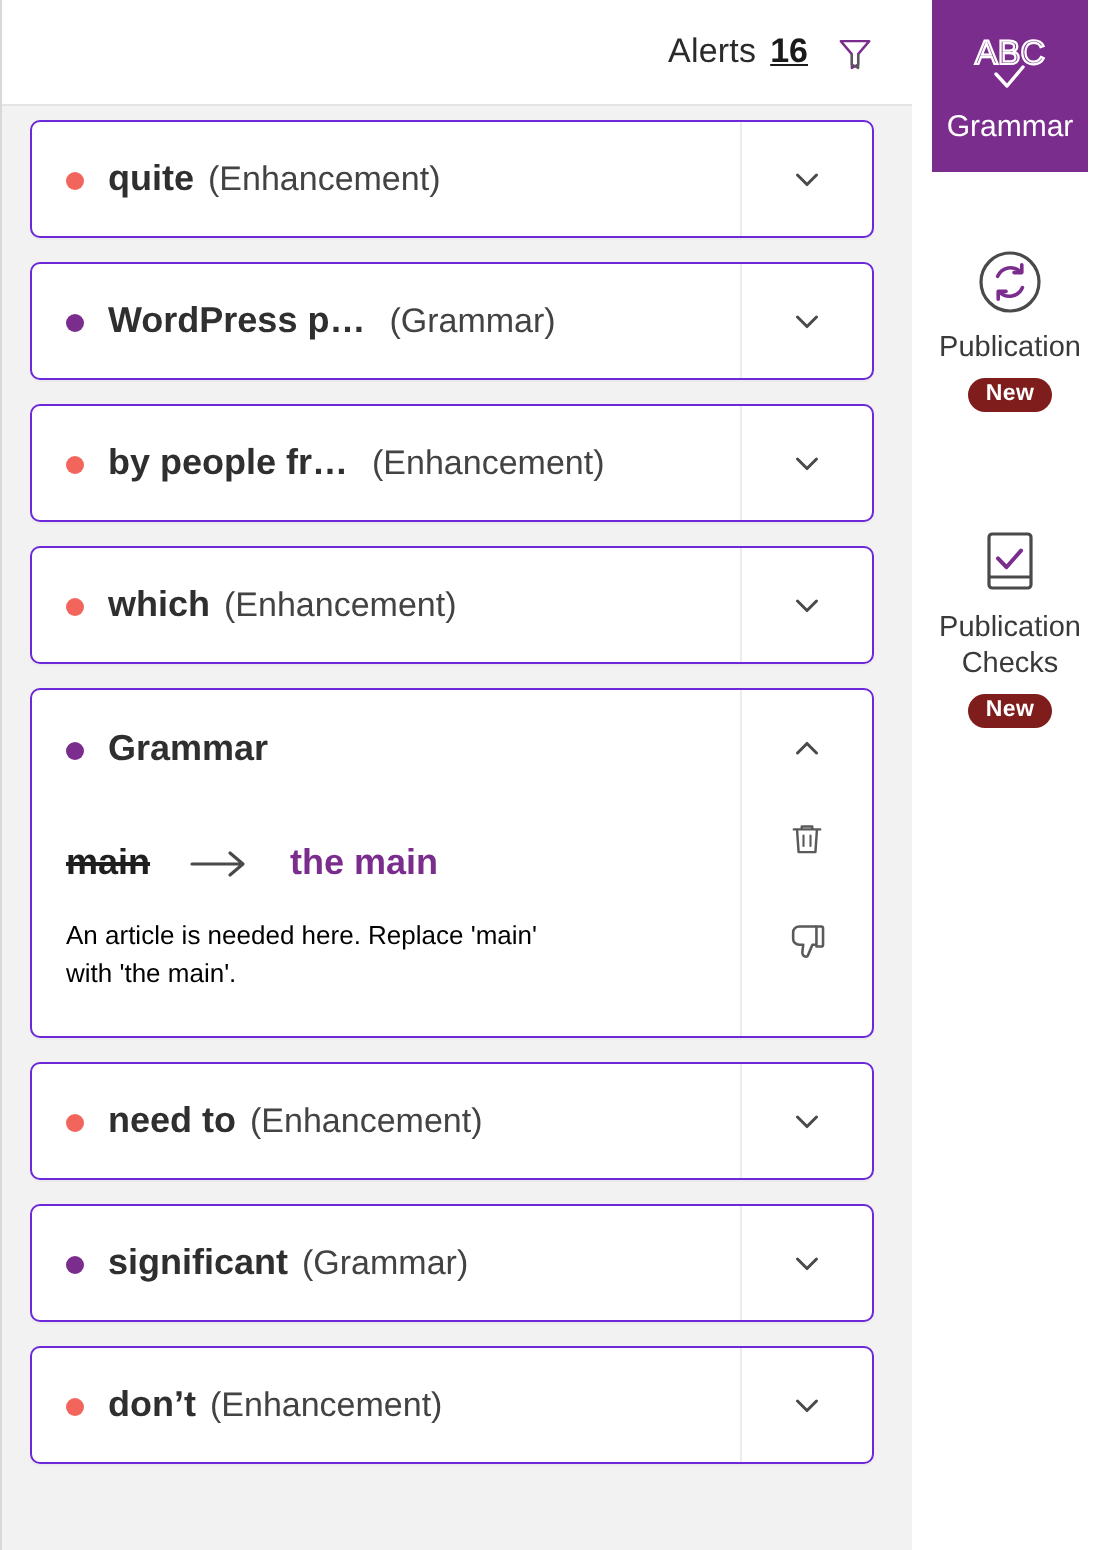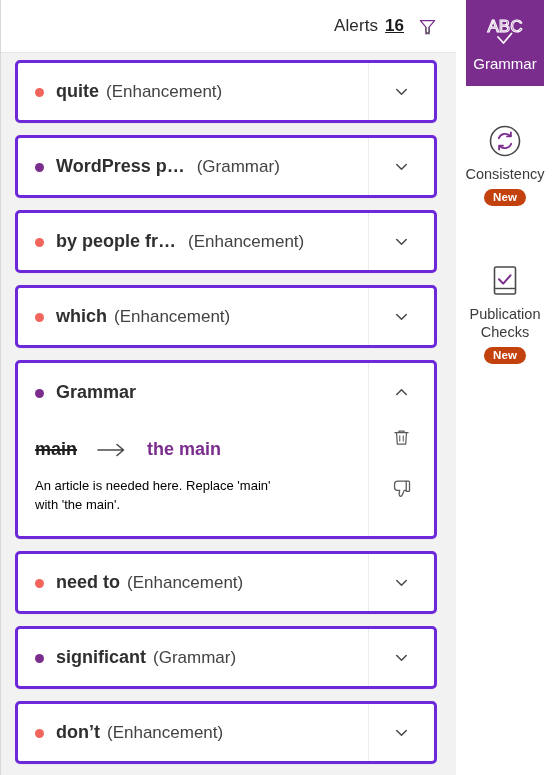--- a/index.html
+++ b/index.html
@@ -70,21 +70,21 @@
   
   .card-list {
     flex: 1;
     overflow: hidden;
     padding: 7px 19px 0 14px;
     position: relative;
   }
 
   .alert-card {
     background: #ffffff;
-    border: 3px solid #6d28d9;
+    border: 1px solid #6d28d9;
     border-radius: 5px;
     margin-bottom: 12px;
     box-shadow: 0 1px 1px rgba(0,0,0,0.035);
     position: relative;
   }
 
   .card-head {
     display: flex;
     align-items: center;
     min-height: 57px;
@@ -266,21 +266,21 @@
     margin-top: 6px;
   }
 
   .side-item.active .side-label {
     color: #ffffff;
     font-size: 15px;
     margin-top: 2px;
   }
 
   .new-badge {
-    background: #c2410c;
+    background: #7f1d1d;
     color: #ffffff;
     font-size: 11.5px;
     font-weight: bold;
     border-radius: 9px;
     padding: 2px 9px 3px 9px;
     margin-top: 6px;
     letter-spacing: .2px;
   }
 
   .spacer-22 { height: 22px; }
@@ -477,21 +477,21 @@
     <div class="side-item">
       <span class="side-icon">
         <svg width="38" height="38" viewBox="0 0 38 38" fill="none">
           <circle cx="19" cy="19" r="14.5" stroke="#4a4a4a" stroke-width="1.6"></circle>
           <path d="M12.8 16.2a7 7 0 0 1 11.6-2.1" stroke="#7b2d8e" stroke-width="1.8" stroke-linecap="round"></path>
           <path d="M25.2 21.8a7 7 0 0 1-11.6 2.1" stroke="#7b2d8e" stroke-width="1.8" stroke-linecap="round"></path>
           <path d="M24.9 10.4v3.9h-3.9" stroke="#7b2d8e" stroke-width="1.8" stroke-linecap="round" stroke-linejoin="round"></path>
           <path d="M13.1 27.6v-3.9h3.9" stroke="#7b2d8e" stroke-width="1.8" stroke-linecap="round" stroke-linejoin="round"></path>
         </svg>
       </span>
-      <span class="side-label">Consistency</span>
+      <span class="side-label">Publication</span>
       <span class="new-badge">New</span>
     </div>
 
     <div class="spacer-30"></div>
 
     <div class="side-item">
       <span class="side-icon">
         <svg width="34" height="36" viewBox="0 0 34 36" fill="none">
           <rect x="6.5" y="4" width="21" height="27" rx="1.6" stroke="#4a4a4a" stroke-width="1.6"></rect>
           <path d="M6.5 25.5h21" stroke="#4a4a4a" stroke-width="1.4"></path>

